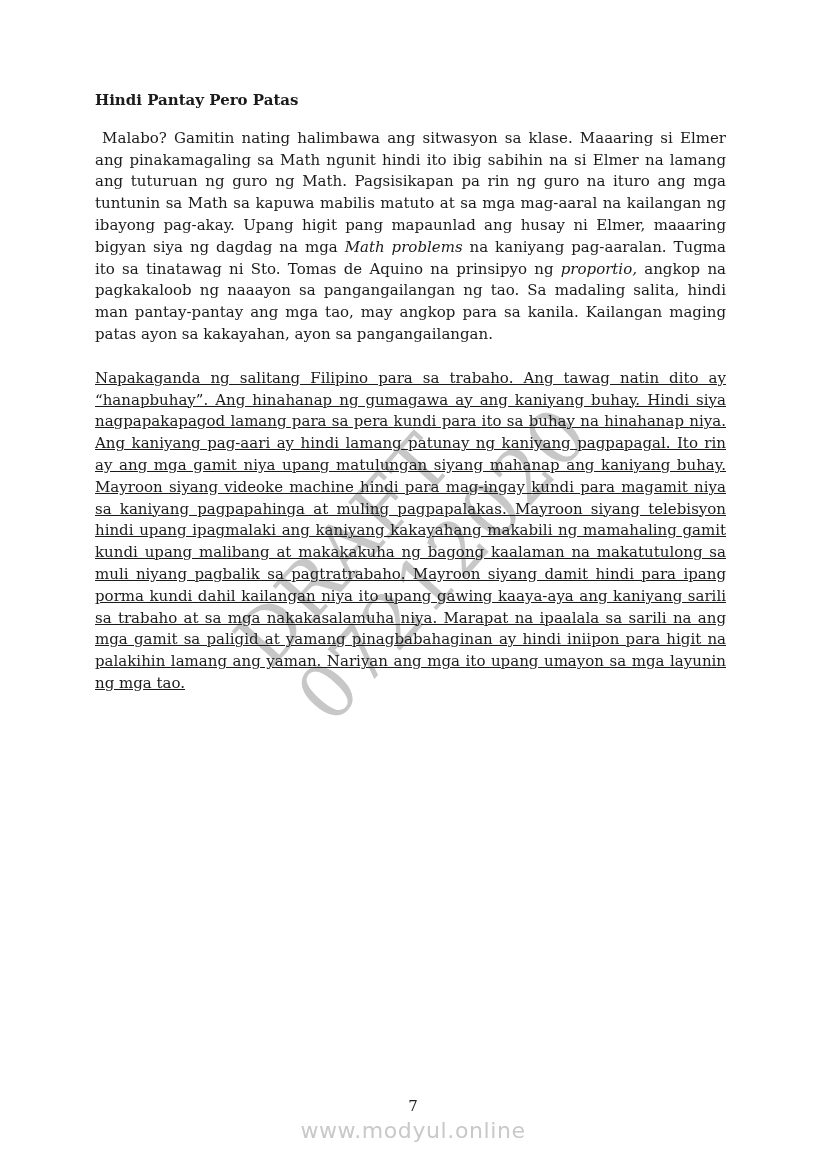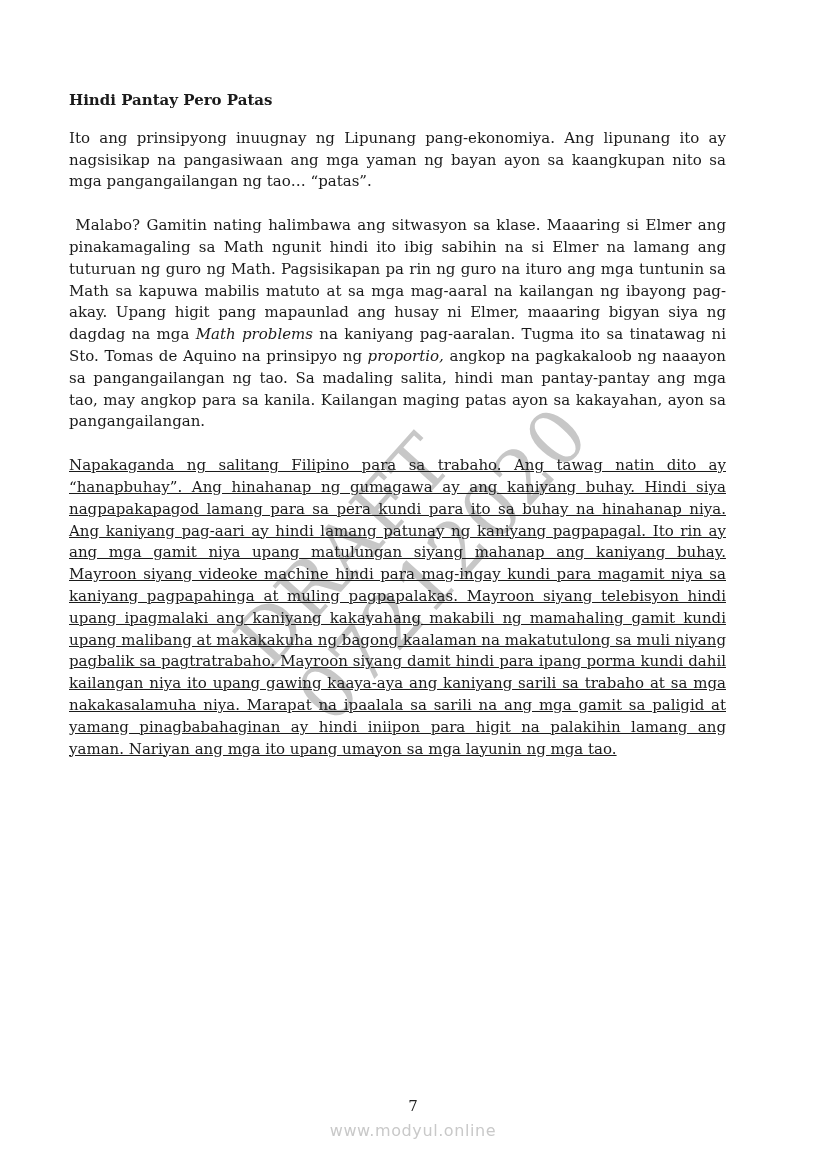--- a/index.html
+++ b/index.html
@@ -22,21 +22,21 @@
     line-height: 83px;
     letter-spacing: 1px;
     white-space: nowrap;
     text-align: left;
     z-index: 0;
     user-select: none;
   }
   .content {
     position: relative;
     z-index: 1;
-    padding: 90px 100px 0 69px;
+    padding: 90px 100px 0 95px;
     font-size: 15px;
     line-height: 21.8px;
   }
   .heading {
     font-weight: bold;
     margin: 0 0 16px 0;
   }
   .para {
     margin: 0 0 22px 0;
     text-align: justify;
@@ -55,39 +55,38 @@
   .page-number {
     top: 1095px;
     font-family: "DejaVu Serif", serif;
     font-size: 15px;
     line-height: 22px;
     color: #222222;
   }
   .site-url {
     top: 1121px;
     font-family: "DejaVu Sans", "Liberation Sans", sans-serif;
-    font-size: 16px;
+    font-size: 22px;
     line-height: 20px;
     letter-spacing: 0.6px;
   }
 </style>
 </head>
 <body>
 
 <div class="page">
 
   <div class="watermark" style="color: rgb(199, 199, 199);">
     <div>DRAFT</div>
     <div>07212020</div>
   </div>
 
   <div class="content">
     <div class="heading">Hindi Pantay Pero Patas</div>
 
-    <p class="para"><span class="seg-normal">Ito ang prinsipyong inuugnay ng Lipunang pang-ekonomiya. Ang lipunang ito ay nagsisikap na pangasiwaan ang mga yaman ng bayan ayon sa kaangkupan nito sa mga pangangailangan ng tao… “patas”.</span></p>
 
 
 
     <p class="para"><span class="seg-normal">&nbsp;Malabo? Gamitin nating halimbawa ang sitwasyon sa klase. Maaaring si Elmer ang pinakamagaling sa Math ngunit hindi ito ibig sabihin na si Elmer na lamang ang tuturuan ng guro ng Math. Pagsisikapan pa rin ng guro na ituro ang mga tuntunin sa Math sa kapuwa mabilis matuto at sa mga mag-aaral na kailangan ng ibayong pag-akay. Upang higit pang mapaunlad ang husay ni Elmer, maaaring bigyan siya ng dagdag na mga </span><span class="seg-italic">Math problems</span><span class="seg-normal"> na kaniyang pag-aaralan. Tugma ito sa tinatawag ni Sto. Tomas de Aquino na prinsipyo ng </span><span class="seg-bold-italic">proportio,</span><span class="seg-normal"> angkop na pagkakaloob ng naaayon sa pangangailangan ng tao. Sa madaling salita, hindi man pantay-pantay ang mga tao, may angkop para sa kanila. Kailangan maging patas ayon sa kakayahan, ayon sa pangangailangan.</span></p>
 
     <p class="para extra-space"><span class="seg-normal">Napakaganda ng salitang Filipino para sa trabaho. Ang tawag natin dito ay “hanapbuhay”. Ang hinahanap ng gumagawa ay ang kaniyang buhay. Hindi siya nagpapakapagod lamang para sa pera kundi para ito sa buhay na hinahanap niya. Ang kaniyang pag-aari ay hindi lamang patunay ng kaniyang pagpapagal. Ito rin ay ang mga gamit niya upang matulungan siyang mahanap ang kaniyang buhay. Mayroon siyang videoke machine hindi para mag-ingay kundi para magamit niya sa kaniyang pagpapahinga at muling pagpapalakas. Mayroon siyang telebisyon hindi upang ipagmalaki ang kaniyang kakayahang makabili ng mamahaling gamit kundi upang malibang at makakakuha ng bagong kaalaman na makatutulong sa muli niyang pagbalik sa pagtratrabaho. Mayroon siyang damit hindi para ipang porma kundi dahil kailangan niya ito upang gawing kaaya-aya ang kaniyang sarili sa trabaho at sa mga nakakasalamuha niya. Marapat na ipaalala sa sarili na ang mga gamit sa paligid at yamang pinagbabahaginan ay hindi iniipon para higit na palakihin lamang ang yaman. Nariyan ang mga ito upang umayon sa mga layunin ng mga tao.</span></p>
   </div>
 
   <div class="footer page-number">7</div>
 

